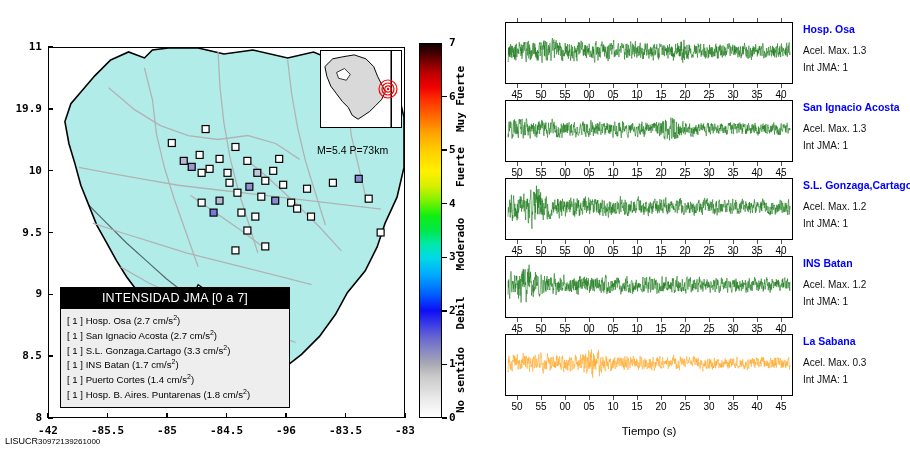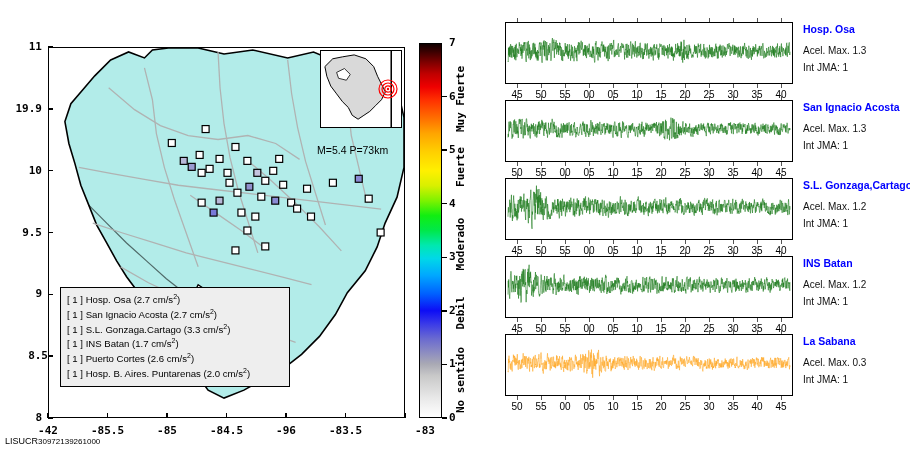--- a/index.html
+++ b/index.html
@@ -270,27 +270,28 @@
       <svg id="epicenter-ring" viewBox="0 0 20 20">
         <circle cx="10" cy="10" r="9" fill="none" stroke="#ff0000" stroke-width="1.2"></circle>
         <circle cx="10" cy="10" r="6" fill="none" stroke="#ff0000" stroke-width="1.2"></circle>
         <circle cx="10" cy="10" r="3.2" fill="none" stroke="#ff0000" stroke-width="1.2"></circle>
         <circle cx="10" cy="10" r="1.2" fill="#ff0000"></circle>
       </svg>
     </div>
   </div>
 
   <div id="legend">
+    <div id="legend-header">INTENSIDAD JMA [0 a 7]</div>
     <div id="legend-body">
         <div class="legend-row"><span>[ 1 ] </span><span>Hosp. Osa </span><span>(2.7 cm/s</span><sup>2</sup><span>)</span></div>
         <div class="legend-row"><span>[ 1 ] </span><span>San Ignacio Acosta </span><span>(2.7 cm/s</span><sup>2</sup><span>)</span></div>
         <div class="legend-row"><span>[ 1 ] </span><span>S.L. Gonzaga.Cartago </span><span>(3.3 cm/s</span><sup>2</sup><span>)</span></div>
         <div class="legend-row"><span>[ 1 ] </span><span>INS Batan </span><span>(1.7 cm/s</span><sup>2</sup><span>)</span></div>
-        <div class="legend-row"><span>[ 1 ] </span><span>Puerto Cortes </span><span>(2.6 cm/s</span><sup>2</sup><span>)</span></div>
-        <div class="legend-row"><span>[ 1 ] </span><span>Hosp. B. Aires. Puntarenas </span><span>(2.0 cm/s</span><sup>2</sup><span>)</span></div>
+        <div class="legend-row"><span>[ 1 ] </span><span>Puerto Cortes </span><span>(1.4 cm/s</span><sup>2</sup><span>)</span></div>
+        <div class="legend-row"><span>[ 1 ] </span><span>Hosp. B. Aires. Puntarenas </span><span>(1.8 cm/s</span><sup>2</sup><span>)</span></div>
       </div>
   </div>
 
   <div id="colorbar-wrap">
     <div id="colorbar"></div>
   <div class="cb-num" style="top: -7px;">7</div>
       <div class="cb-tick" style="top: 52.8714px;"></div>
       <div class="cb-num" style="top: 46.5714px;">6</div>
       <div class="cb-tick" style="top: 106.443px;"></div>
       <div class="cb-num" style="top: 100.143px;">5</div>
@@ -526,46 +527,47 @@
       <div class="wtick" style="left: 757px; top: 330px;"></div>
       <div class="wtick" style="left: 757px; top: 396px;"></div>
       <div class="wlabel" style="left: 744px; top: 401px;">40</div>
       <div class="wtick" style="left: 781px; top: 330px;"></div>
       <div class="wtick" style="left: 781px; top: 396px;"></div>
       <div class="wlabel" style="left: 768px; top: 401px;">45</div>
       <div class="sta-name" style="top: 335px;">La Sabana</div>
       <div class="sta-acc" style="top: 357px;">Acel. Max. 0.3</div>
       <div class="sta-int" style="top: 374px;">Int JMA: 1</div>
     </div>
+  <div id="time-axis-label">Tiempo (s)</div>
 
   <div id="footer">
     <span>LISUCR</span><span class="fcode">30972139261000</span>
   </div>
 
 <div class="ytick-label" style="left: 2px; top: 40px;">11</div>
     <div class="tickmark-y" style="position: absolute; left: 48px; top: 46.2px; width: 5px; height: 1.6px; background: rgb(0, 0, 0);"></div>
     <div class="ytick-label" style="left: 2px; top: 101.833px;">19.9</div>
     <div class="tickmark-y" style="position: absolute; left: 48px; top: 108.033px; width: 5px; height: 1.6px; background: rgb(0, 0, 0);"></div>
     <div class="ytick-label" style="left: 2px; top: 163.667px;">10</div>
     <div class="tickmark-y" style="position: absolute; left: 48px; top: 169.867px; width: 5px; height: 1.6px; background: rgb(0, 0, 0);"></div>
     <div class="ytick-label" style="left: 2px; top: 225.5px;">9.5</div>
     <div class="tickmark-y" style="position: absolute; left: 48px; top: 231.7px; width: 5px; height: 1.6px; background: rgb(0, 0, 0);"></div>
     <div class="ytick-label" style="left: 2px; top: 287.333px;">9</div>
     <div class="tickmark-y" style="position: absolute; left: 48px; top: 293.533px; width: 5px; height: 1.6px; background: rgb(0, 0, 0);"></div>
-    <div class="ytick-label" style="left: 8px; top: 349.167px;">8.5</div>
+    <div class="ytick-label" style="left: 2px; top: 349.167px;">8.5</div>
     <div class="tickmark-y" style="position: absolute; left: 48px; top: 355.367px; width: 5px; height: 1.6px; background: rgb(0, 0, 0);"></div>
     <div class="ytick-label" style="left: 2px; top: 411px;">8</div>
     <div class="tickmark-y" style="position: absolute; left: 48px; top: 417.2px; width: 5px; height: 1.6px; background: rgb(0, 0, 0);"></div>
     <div class="xtick-label" style="left: 18px; top: 424px;">-42</div>
     <div style="position: absolute; left: 47.2px; top: 413px; width: 1.6px; height: 5px; background: rgb(0, 0, 0);"></div>
     <div class="xtick-label" style="left: 77.5px; top: 424px;">-85.5</div>
     <div style="position: absolute; left: 106.7px; top: 413px; width: 1.6px; height: 5px; background: rgb(0, 0, 0);"></div>
     <div class="xtick-label" style="left: 137px; top: 424px;">-85</div>
     <div style="position: absolute; left: 166.2px; top: 413px; width: 1.6px; height: 5px; background: rgb(0, 0, 0);"></div>
     <div class="xtick-label" style="left: 196.5px; top: 424px;">-84.5</div>
     <div style="position: absolute; left: 225.7px; top: 413px; width: 1.6px; height: 5px; background: rgb(0, 0, 0);"></div>
     <div class="xtick-label" style="left: 256px; top: 424px;">-96</div>
     <div style="position: absolute; left: 285.2px; top: 413px; width: 1.6px; height: 5px; background: rgb(0, 0, 0);"></div>
     <div class="xtick-label" style="left: 315.5px; top: 424px;">-83.5</div>
     <div style="position: absolute; left: 344.7px; top: 413px; width: 1.6px; height: 5px; background: rgb(0, 0, 0);"></div>
-    <div class="xtick-label" style="left: 395px; top: 424px;">-83</div>
+    <div class="xtick-label" style="left: 375px; top: 424px;">-83</div>
     <div style="position: absolute; left: 404.2px; top: 413px; width: 1.6px; height: 5px; background: rgb(0, 0, 0);"></div>
   </div>
 
 </body></html>

